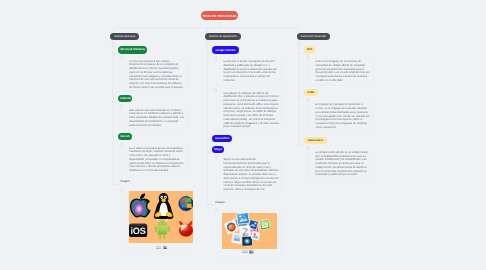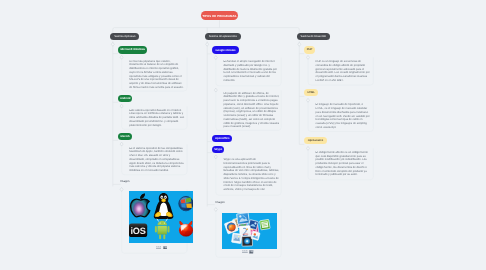--- a/index.html
+++ b/index.html
@@ -8,21 +8,21 @@
   svg.lines{position:absolute;left:0;top:0;width:486px;height:270px;pointer-events:none;}
   .node{position:absolute;border-radius:20px;color:#fff;white-space:nowrap;display:flex;align-items:center;justify-content:center;}
   .root{background:#e9594f;left:201px;top:11.2px;width:37px;height:8.8px;font-size:2.8px;font-weight:bold;letter-spacing:.1px;}
   .branch{background:#474a4f;height:7.2px;font-size:2.6px;top:33.1px;}
   .leaf{height:7.4px;font-size:2.7px;font-weight:bold;}
   .green{background:#17813f;}
   .blue{background:#2010ec;}
   .yellow{background:#fce6a2;color:#4a4434;}
   .desc{position:absolute;font-size:2.7px;line-height:3.75px;color:#5f6873;text-align:left;width:56px;}
   .imglabel{position:absolute;font-size:2.8px;color:#3a424e;}
-  .imgbox{position:absolute;background:#0ea5e9;overflow:hidden;}
+  .imgbox{position:absolute;background:#fdba74;overflow:hidden;}
   .caprow{position:absolute;display:flex;align-items:center;gap:1.4px;}
 </style>
 </head>
 <body>
 
 <div class="canvas">
 
  <svg class="lines" viewBox="0 0 486 270">
   <g fill="none" stroke="#dde2e6" stroke-width="0.6">
    <path d="M219.5 20.2 V27.6"></path>

